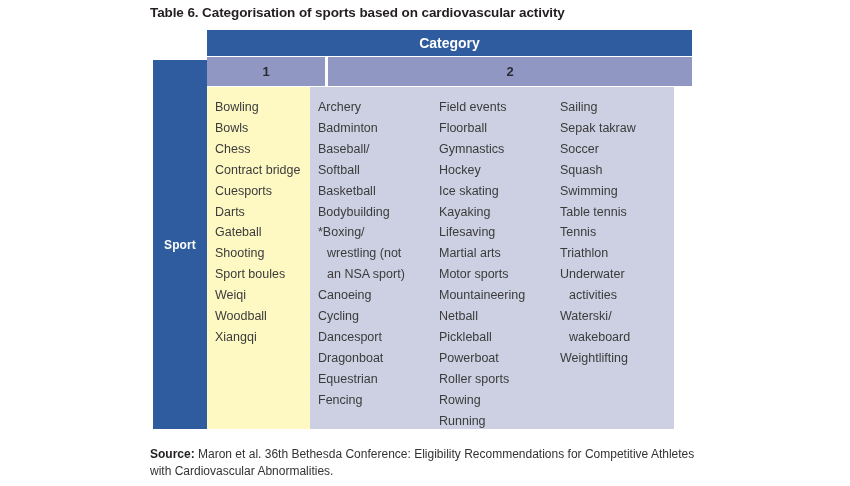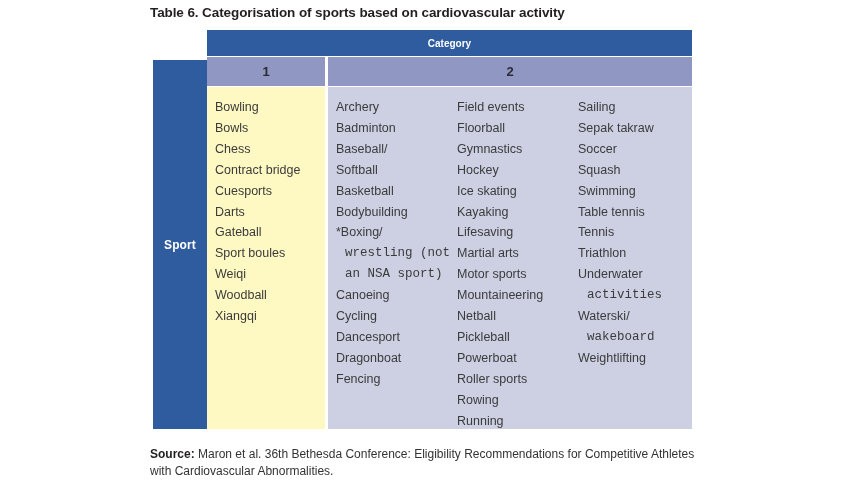--- a/index.html
+++ b/index.html
@@ -71,21 +71,21 @@
     left: 54px;
     top: 0px;
     width: 485px;
     height: 26px;
     background: #2e5c9e;
     display: flex;
     align-items: center;
     justify-content: center;
   }
   .cat-header-label {
-    font-size: 10px;
+    font-size: 14px;
     font-weight: bold;
     color: #ffffff;
   }
 
   
   .subhead-1 {
     position: absolute;
     left: 54px;
     top: 27px;
     width: 118px;
@@ -116,41 +116,40 @@
   .body-1 {
     position: absolute;
     left: 54px;
     top: 57px;
     width: 118px;
     height: 342px;
     background: #fef9c3;
   }
   .body-2 {
     position: absolute;
-    left: 175px;
+    left: 157px;
     top: 57px;
     width: 364px;
     height: 342px;
     background: #ccd0e2;
   }
 
   
   .col-list {
     position: absolute;
     top: 10px;
     font-size: 12.5px;
     color: #3b3b3b;
     line-height: 20.9px;
   }
   .col-list .row {
     white-space: nowrap;
   }
   .col-list .row.indent {
     padding-left: 9px;
-    font-family: Liberation Mono, monospace;
   }
 
   .list-c1  { left: 8px;   width: 112px; }
   .list-c2a { left: 8px;   width: 120px; }
   .list-c2b { left: 129px; width: 122px; }
   .list-c2c { left: 250px; width: 110px; }
 
   
   .source {
     position: absolute;
@@ -192,20 +191,21 @@
 
     <div class="body-1">
       <div class="col-list list-c1">
           <div class="row">Bowling</div>
           <div class="row">Bowls</div>
           <div class="row">Chess</div>
           <div class="row">Contract bridge</div>
           <div class="row">Cuesports</div>
           <div class="row">Darts</div>
           <div class="row">Gateball</div>
+          <div class="row">Shooting</div>
           <div class="row">Sport boules</div>
           <div class="row">Weiqi</div>
           <div class="row">Woodball</div>
           <div class="row">Xiangqi</div>
         </div>
     </div>
 
     <div class="body-2">
       <div class="col-list list-c2a">
           <div class="row">Archery</div>
@@ -214,20 +214,21 @@
           <div class="row">Softball</div>
           <div class="row">Basketball</div>
           <div class="row">Bodybuilding</div>
           <div class="row">*Boxing/</div>
           <div class="row indent">wrestling (not</div>
           <div class="row indent">an NSA sport)</div>
           <div class="row">Canoeing</div>
           <div class="row">Cycling</div>
           <div class="row">Dancesport</div>
           <div class="row">Dragonboat</div>
+          <div class="row">Equestrian</div>
           <div class="row">Fencing</div>
         </div>
       <div class="col-list list-c2b">
           <div class="row">Field events</div>
           <div class="row">Floorball</div>
           <div class="row">Gymnastics</div>
           <div class="row">Hockey</div>
           <div class="row">Ice skating</div>
           <div class="row">Kayaking</div>
           <div class="row">Lifesaving</div>

